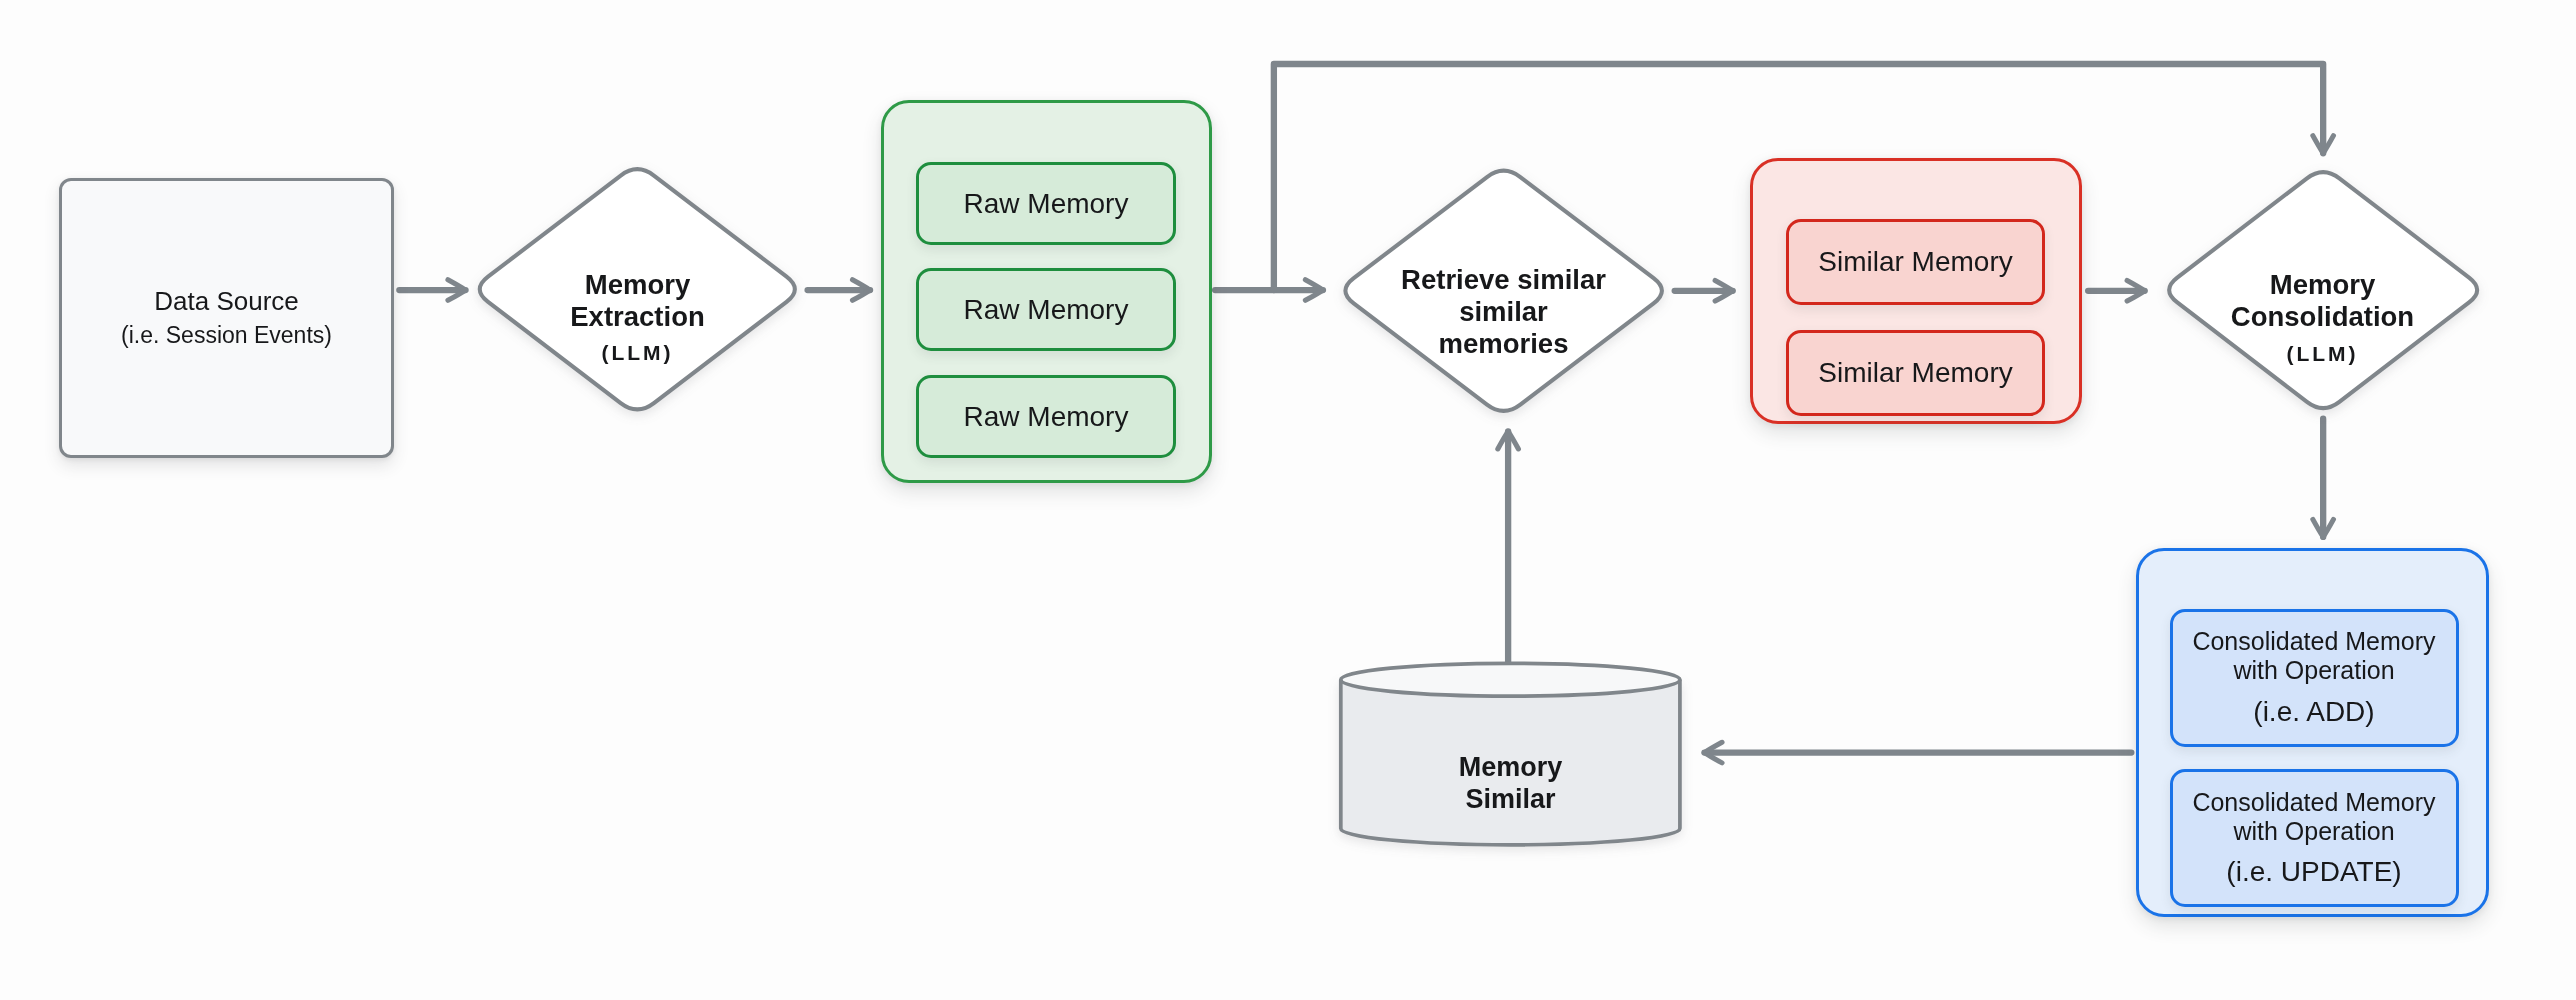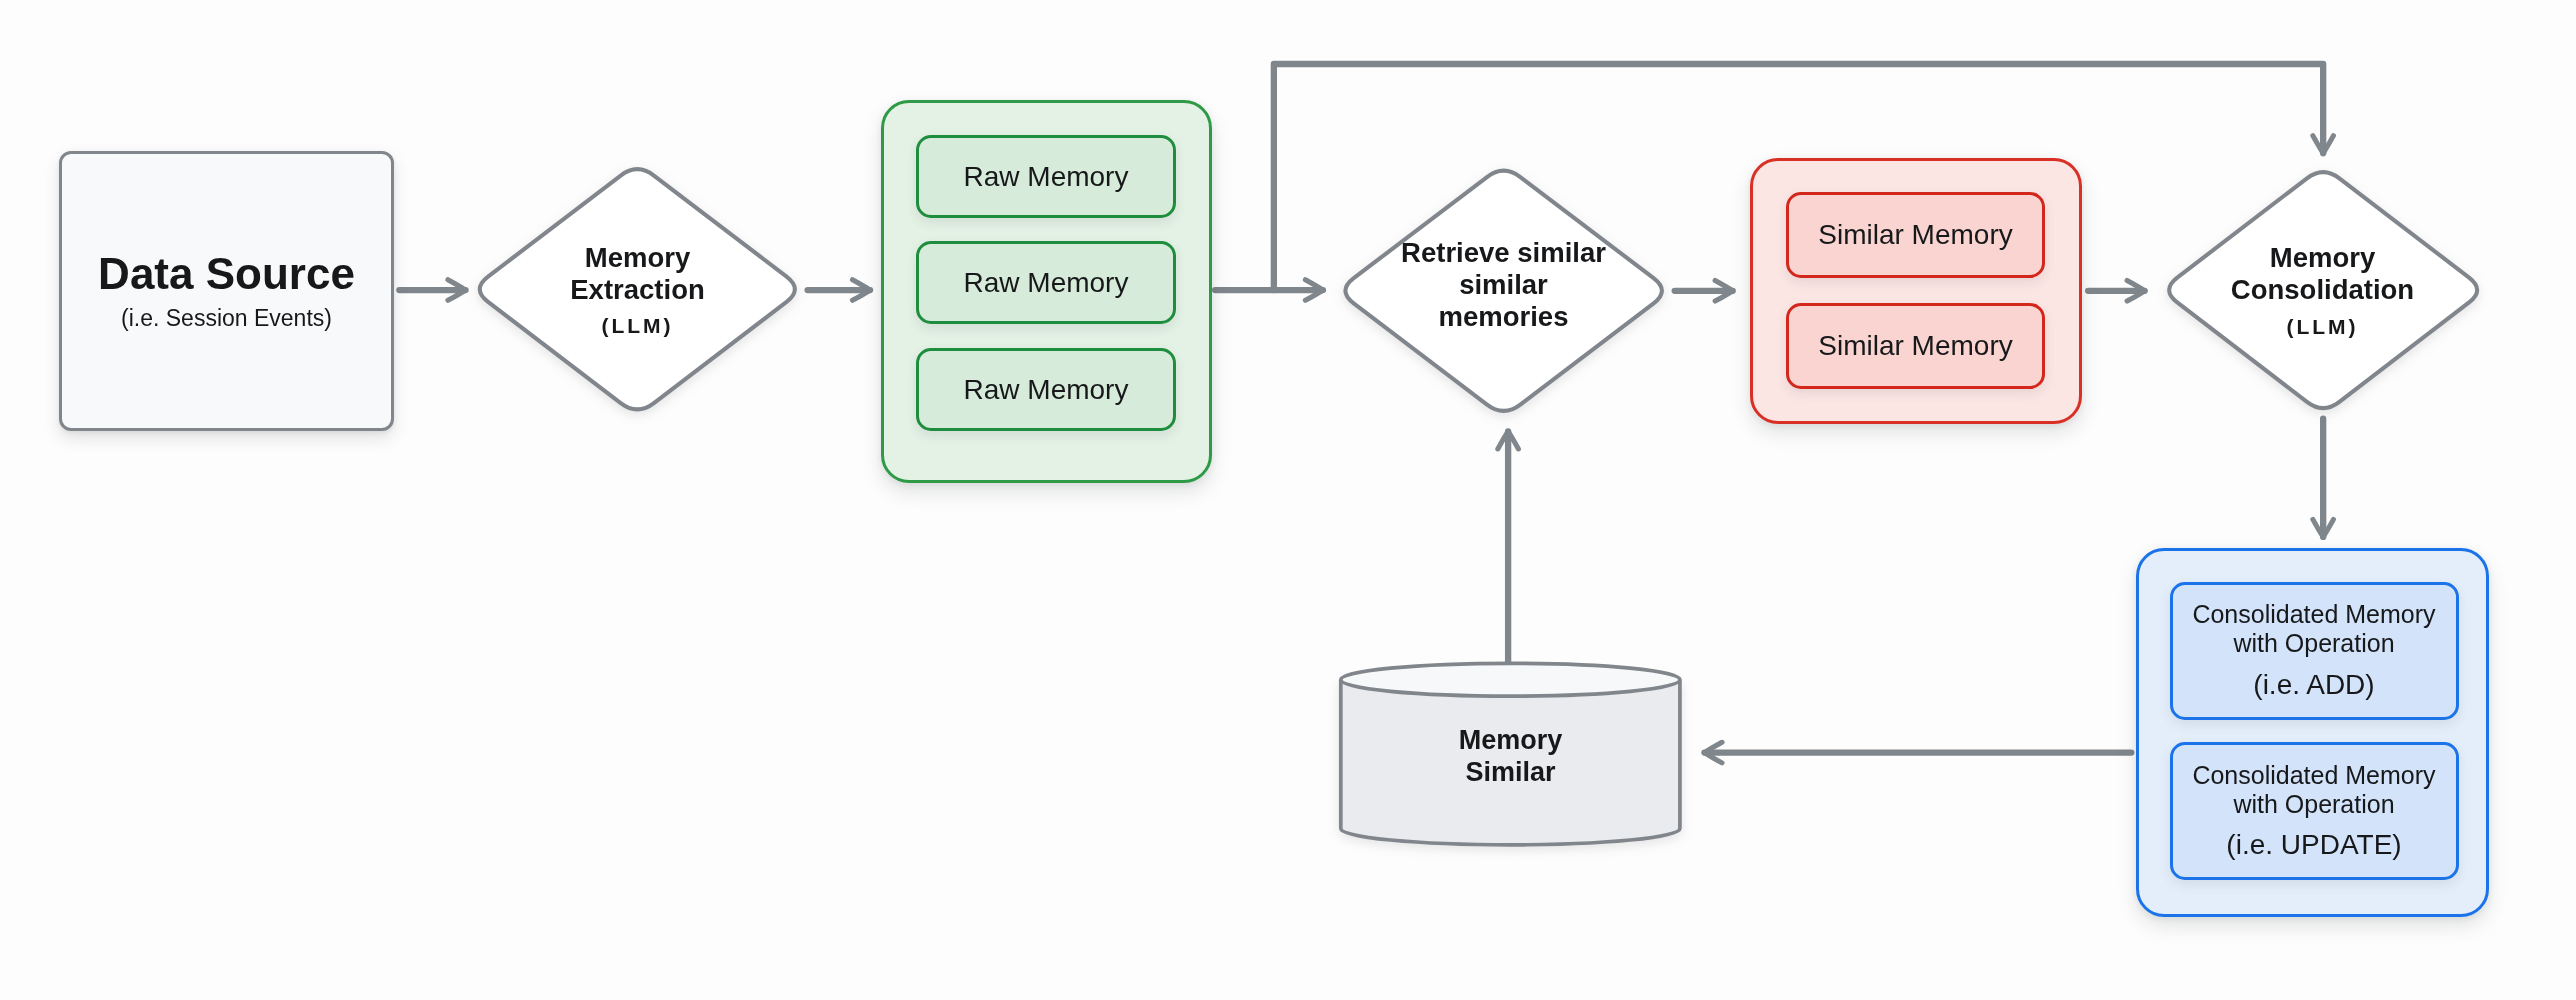--- a/index.html
+++ b/index.html
@@ -30,20 +30,21 @@
     stroke-width:5.5;
   }
   .shape-shadow{filter:drop-shadow(0 5px 7px rgba(60,64,67,0.13));}
   .cyl-body{fill:var(--cylinder-fill,#e9ebee);stroke:var(--node-border,#80868b);stroke-width:5;}
   .cyl-top{fill:var(--cylinder-top-fill,#f7f8f9);stroke:var(--node-border,#80868b);stroke-width:5;}
 
   .abs{position:absolute;}
   .center-col{
     display:flex;flex-direction:column;align-items:center;justify-content:center;
     text-align:center;
+    margin-top:27px;
   }
   .node-box{
     background:var(--node-fill,#f8f9fa);
     border:3.7px solid var(--node-border,#80868b);
     border-radius:12px;
     box-shadow:0 7.4px 16.4px rgba(60,64,67,0.13), 0 1.5px 4.5px rgba(60,64,67,0.08);
     box-sizing:border-box;
   }
   .container{
     border-radius:28px;
@@ -57,21 +58,21 @@
     border-radius:15px;
     box-sizing:border-box;
     box-shadow:0 4.5px 10.4px rgba(60,64,67,0.10);
     font-size:28px;
     font-weight:400;
   }
   .inner-box.green{background:var(--green-inner-fill,#d6ebd9);border:3.7px solid var(--green-inner-border,#1e8e3e);}
   .inner-box.red{background:var(--red-inner-fill,#f9d4d0);border:3.7px solid var(--red-inner-border,#d3271c);}
   .inner-box.blue{background:var(--blue-inner-fill,#d3e3fa);border:3.7px solid var(--blue-inner-border,#1a73e8);font-size:25px;}
 
-  .ds-title{font-size:44px;font-weight:700;line-height:1.1;}
+  .ds-title{font-size:26px;font-weight:400;line-height:1.1;}
   .ds-sub{font-size:23px;font-weight:400;margin-top:7.4px;text-align:right;}
   .d-title{font-size:27.5px;font-weight:700;line-height:1.16;}
   .d-sub{font-size:21px;font-weight:700;letter-spacing:3px;margin-top:9px;}
   .cm-sub{font-size:28px;font-weight:400;margin-top:10.4px;}
   .cyl-title{font-size:27px;font-weight:700;line-height:1.18;}
 </style>
 </head>
 <body>
 
 <div class="canvas">

